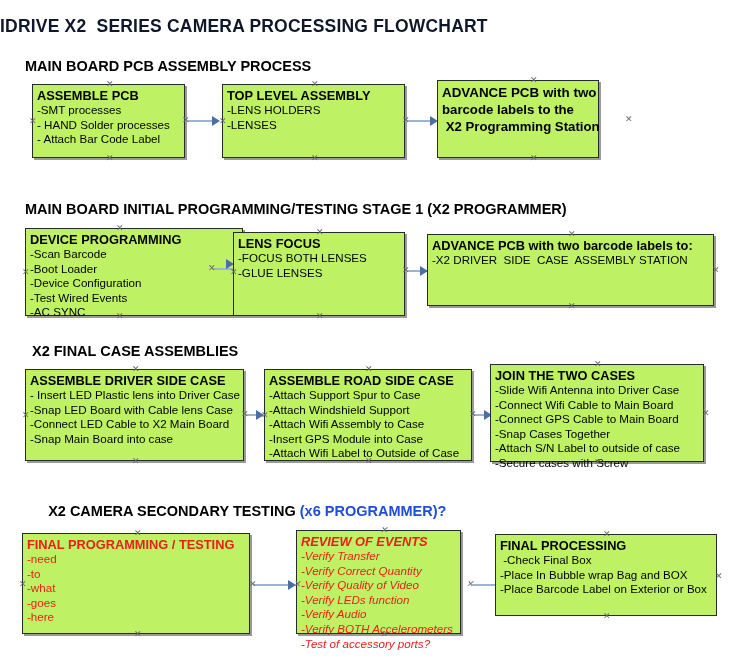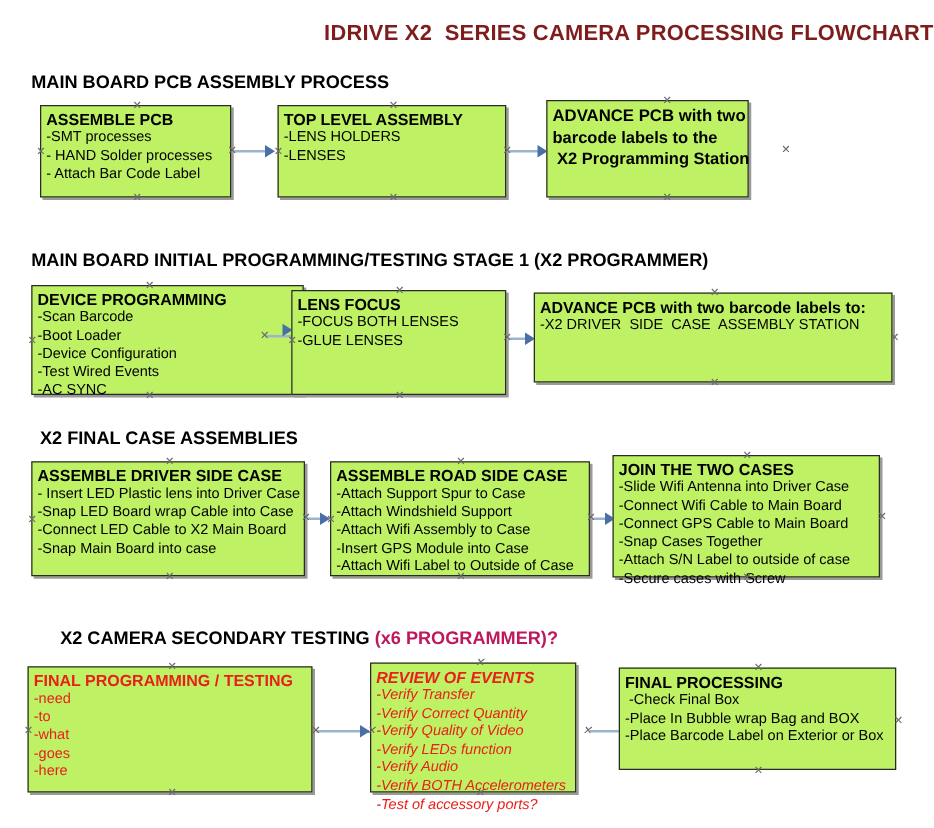--- a/index.html
+++ b/index.html
@@ -19,37 +19,37 @@
     position: absolute;
     left: 0; top: 0;
     width: 747px;
     height: 662px;
   }
 
   .title {
     position: absolute;
     left: 0; top: 16px;
     width: 747px;
-    text-align: right;
+    text-align: left;
     font-size: 17.5px;
     font-weight: bold;
-    color: #7f1d1d;
+    color: #0f172a;
     letter-spacing: 0.2px;
     white-space: pre;
   }
 
   .section-head {
     position: absolute;
     font-size: 14.5px;
     font-weight: bold;
     color: #000000;
     white-space: pre;
   }
   .section-head .red {
-    color: #be185d;
+    color: #1d4ed8;
   }
 
   
   .node {
     position: absolute;
     box-sizing: border-box;
     background: #bef264;
     border: 1px solid #2a2a2a;
     box-shadow: 2px 2px 0 0 #9a9a9a;
     padding: 3px 3px 2px 4px;
@@ -186,21 +186,21 @@
     <span class="handle" style="left:140px; top:-4px;"></span>
     <span class="handle" style="left:140px; top:68px;"></span>
     <span class="handle" style="left:284px; top:32px;"></span>
   </div>
 
   <div class="section-head" style="left:32px; top:343px;">X2 FINAL CASE ASSEMBLIES</div>
 
   <div class="node" style="left:25px; top:369px; width:219px; height:92px;">
     <div class="node-title">ASSEMBLE DRIVER SIDE CASE</div>
     <div class="node-line">- Insert LED Plastic lens into Driver Case</div>
-    <div class="node-line">-Snap LED Board wrap Cable into Case</div>
+    <div class="node-line">-Snap LED Board with Cable lens Case</div>
     <div class="node-line">-Connect LED Cable to X2 Main Board</div>
     <div class="node-line">-Snap Main Board into case</div>
     <span class="handle" style="left:106px; top:-4px;"></span>
     <span class="handle" style="left:106px; top:88px;"></span>
     <span class="handle" style="left:-4px; top:42px;"></span>
   </div>
 
   <div class="conn" style="left:245px; top:414px; width:18px;"></div>
   <div class="arrowhead" style="left:256px; top:410px;"></div>
   <span class="handle" style="left:241px; top:411px;"></span>

